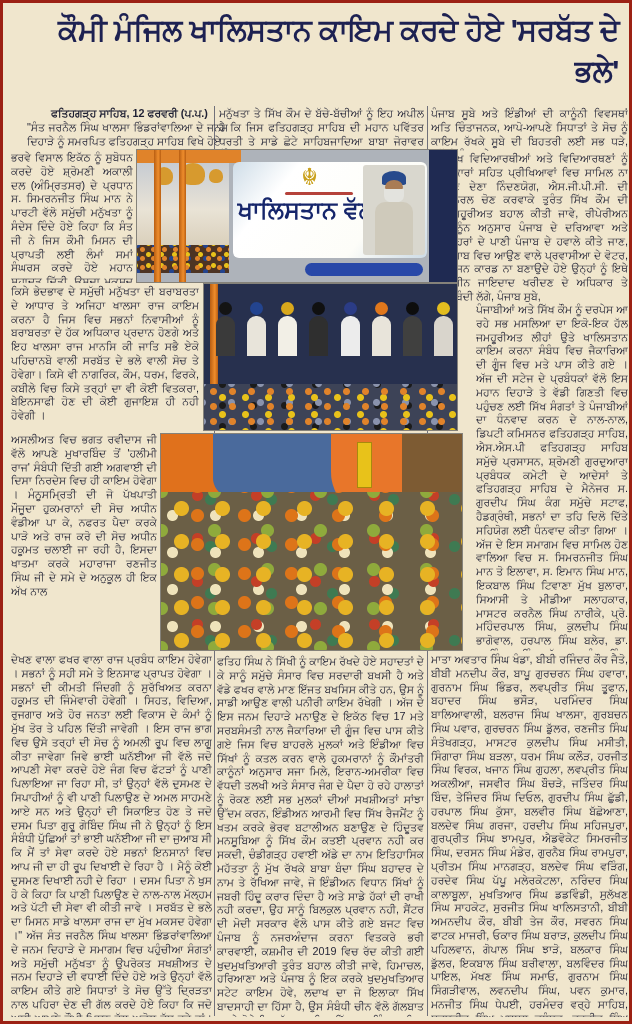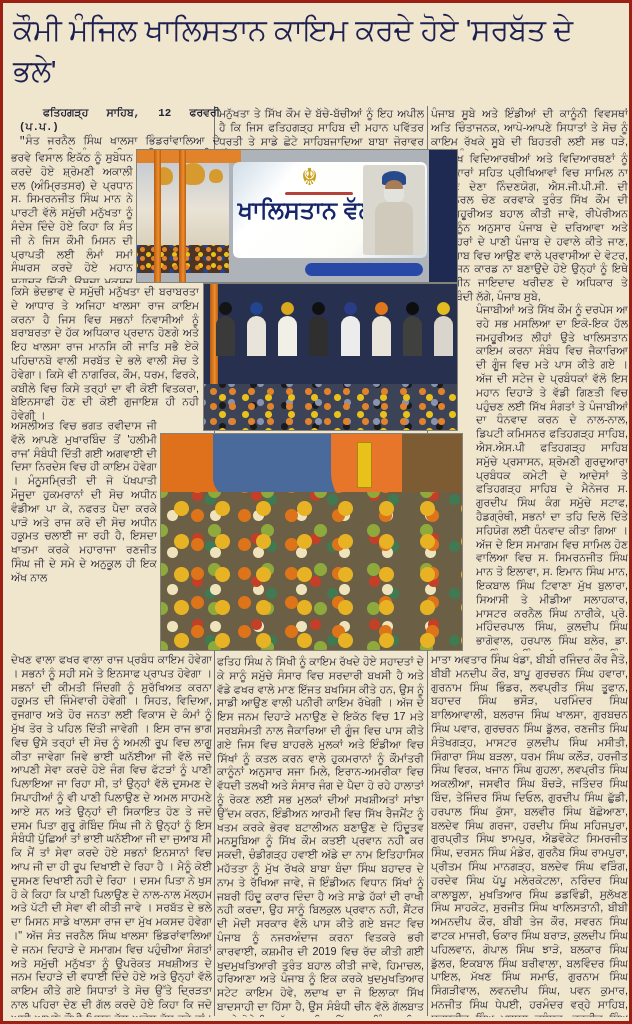--- a/index.html
+++ b/index.html
@@ -6,21 +6,21 @@
   .page{
     position:relative; width:632px; height:1024px; margin:0 auto;
     background:#f0e6cd;
     border:3px solid #9c2114;
     box-sizing:border-box;
     font-family:"Liberation Sans","DejaVu Sans",sans-serif;
     overflow:hidden;
   }
   .headline{
     position:absolute; top:6px; left:10px; width:606px;
-    text-align:left; font-weight:normal; color:#1d2152;
+    text-align:right; font-weight:bold; color:#1d2152;
     font-size:30px; line-height:41px; letter-spacing:-0.5px;
   }
   .vrule{ position:absolute; top:103px; height:910px; width:1px; background:#70707a; }
   .vrule.r1{ left:211px; }
   .vrule.r2{ left:424px; }
 
   .tb{
     position:absolute; overflow:hidden;
     font-size:10.8px; line-height:13.8px; color:#1f2033;
     text-align:justify;
@@ -103,27 +103,27 @@
 
 <div class="page">
 
   <div class="headline">
     <div>ਕੌਮੀ ਮੰਜਿਲ ਖਾਲਿਸਤਾਨ ਕਾਇਮ ਕਰਦੇ ਹੋਏ 'ਸਰਬੱਤ ਦੇ ਭਲੇ'</div>
   </div>
 
   <div class="vrule r1"></div>
   <div class="vrule r2"></div>
 
-  <div class="tb" style="left:16px;top:104px;width:201px;height:43px;font-family:Liberation Mono, monospace;">
+  <div class="tb" style="left:24px;top:104px;width:201px;height:43px;">
     <div class="dateline">ਫਤਿਹਗੜ੍ਹ ਸਾਹਿਬ, 12 ਫਰਵਰੀ (ਪ.ਪ.)</div>
     <span>"ਸੰਤ ਜਰਨੈਲ ਸਿੰਘ ਖਾਲਸਾ ਭਿੰਡਰਾਂਵਾਲਿਆ ਦੇ ਜਨਮ ਦਿਹਾੜੇ ਨੂੰ ਸਮਰਪਿਤ ਫਤਿਹਗੜ੍ਹ ਸਾਹਿਬ ਵਿਖੇ ਹੋਏ</span>
   </div>
   <div class="tb" style="left:8px;top:148px;width:122px;height:132px;">ਭਰਵੇ ਵਿਸਾਲ ਇਕੱਠ ਨੂੰ ਸੁਬੋਧਨ ਕਰਦੇ ਹੋਏ ਸ਼੍ਰੋਮਣੀ ਅਕਾਲੀ ਦਲ (ਅੰਮ੍ਰਿਤਸਰ) ਦੇ ਪ੍ਰਧਾਨ ਸ. ਸਿਮਰਨਜੀਤ ਸਿੰਘ ਮਾਨ ਨੇ ਪਾਰਟੀ ਵੱਲੋ ਸਮੁੱਚੀ ਮਨੁੱਖਤਾ ਨੂੰ ਸੰਦੇਸ ਦਿੰਦੇ ਹੋਏ ਕਿਹਾ ਕਿ ਸੰਤ ਜੀ ਨੇ ਜਿਸ ਕੌਮੀ ਮਿਸਨ ਦੀ ਪ੍ਰਾਪਤੀ ਲਈ ਲੰਮਾਂ ਸਮਾਂ ਸੰਘਰਸ ਕਰਦੇ ਹੋਏ ਮਹਾਨ ਸਹਾਦਤ ਦਿੱਤੀ, ਉਸਦਾ ਮਕਸਦ ਬਿਨਾਂ</div>
   <div class="tb" style="left:8px;top:282px;width:188px;height:146px;">ਕਿਸੇ ਭੇਦਭਾਵ ਦੇ ਸਮੁੱਚੀ ਮਨੁੱਖਤਾ ਦੀ ਬਰਾਬਰਤਾ ਦੇ ਆਧਾਰ ਤੇ ਅਜਿਹਾ ਖਾਲਸਾ ਰਾਜ ਕਾਇਮ ਕਰਨਾ ਹੈ ਜਿਸ ਵਿਚ ਸਭਨਾਂ ਨਿਵਾਸੀਆਂ ਨੂੰ ਬਰਾਬਰਤਾ ਦੇ ਹੱਕ ਅਧਿਕਾਰ ਪ੍ਰਦਾਨ ਹੋਣਗੇ ਅਤੇ ਇਹ ਖਾਲਸਾ ਰਾਜ ਮਾਨਸਿ ਕੀ ਜਾਤਿ ਸਭੈ ਏਕੋ ਪਹਿਚਾਨਬੋ ਵਾਲੀ ਸਰਬੱਤ ਦੇ ਭਲੇ ਵਾਲੀ ਸੋਚ ਤੇ ਹੋਵੇਗਾ। ਕਿਸੇ ਵੀ ਨਾਗਰਿਕ, ਕੌਮ, ਧਰਮ, ਫਿਰਕੇ, ਕਬੀਲੇ ਵਿਚ ਕਿਸੇ ਤਰ੍ਹਾਂ ਦਾ ਵੀ ਕੋਈ ਵਿਤਕਰਾ, ਬੇਇਨਸਾਫੀ ਹੋਣ ਦੀ ਕੋਈ ਗੁਜਾਇਸ਼ ਹੀ ਨਹੀ ਹੋਵੇਗੀ ।</div>
-  <div class="tb" style="left:8px;top:416px;width:146px;height:218px;">ਅਸਲੀਅਤ ਵਿਚ ਭਗਤ ਰਵੀਦਾਸ ਜੀ ਵੱਲੋ ਆਪਣੇ ਮੁਖਾਰਬਿੰਦ ਤੋਂ 'ਹਲੀਮੀ ਰਾਜ' ਸੰਬੰਧੀ ਦਿੱਤੀ ਗਈ ਅਗਵਾਈ ਦੀ ਦਿਸਾ ਨਿਰਦੇਸ ਵਿਚ ਹੀ ਕਾਇਮ ਹੋਵੇਗਾ । ਮੰਨੂਸਮ੍ਰਿਤੀ ਦੀ ਜੋ ਪੱਖਪਾਤੀ ਮੌਜੂਦਾ ਹੁਕਮਰਾਨਾਂ ਦੀ ਸੋਚ ਅਧੀਨ ਵੰਡੀਆ ਪਾ ਕੇ, ਨਫਰਤ ਪੈਦਾ ਕਰਕੇ ਪਾੜੋ ਅਤੇ ਰਾਜ ਕਰੋ ਦੀ ਸੋਚ ਅਧੀਨ ਹਕੂਮਤ ਚਲਾਈ ਜਾ ਰਹੀ ਹੈ, ਇਸਦਾ ਖਾਤਮਾ ਕਰਕੇ ਮਹਾਰਾਜਾ ਰਣਜੀਤ ਸਿੰਘ ਜੀ ਦੇ ਸਮੇ ਦੇ ਅਨੁਕੂਲ ਹੀ ਇਕ ਅੱਖ ਨਾਲ</div>
+  <div class="tb" style="left:8px;top:430px;width:146px;height:218px;">ਅਸਲੀਅਤ ਵਿਚ ਭਗਤ ਰਵੀਦਾਸ ਜੀ ਵੱਲੋ ਆਪਣੇ ਮੁਖਾਰਬਿੰਦ ਤੋਂ 'ਹਲੀਮੀ ਰਾਜ' ਸੰਬੰਧੀ ਦਿੱਤੀ ਗਈ ਅਗਵਾਈ ਦੀ ਦਿਸਾ ਨਿਰਦੇਸ ਵਿਚ ਹੀ ਕਾਇਮ ਹੋਵੇਗਾ । ਮੰਨੂਸਮ੍ਰਿਤੀ ਦੀ ਜੋ ਪੱਖਪਾਤੀ ਮੌਜੂਦਾ ਹੁਕਮਰਾਨਾਂ ਦੀ ਸੋਚ ਅਧੀਨ ਵੰਡੀਆ ਪਾ ਕੇ, ਨਫਰਤ ਪੈਦਾ ਕਰਕੇ ਪਾੜੋ ਅਤੇ ਰਾਜ ਕਰੋ ਦੀ ਸੋਚ ਅਧੀਨ ਹਕੂਮਤ ਚਲਾਈ ਜਾ ਰਹੀ ਹੈ, ਇਸਦਾ ਖਾਤਮਾ ਕਰਕੇ ਮਹਾਰਾਜਾ ਰਣਜੀਤ ਸਿੰਘ ਜੀ ਦੇ ਸਮੇ ਦੇ ਅਨੁਕੂਲ ਹੀ ਇਕ ਅੱਖ ਨਾਲ</div>
   <div class="tb" style="left:8px;top:650px;width:201px;height:364px;">ਦੇਖਣ ਵਾਲਾ ਫਖਰ ਵਾਲਾ ਰਾਜ ਪ੍ਰਬੰਧ ਕਾਇਮ ਹੋਵੇਗਾ । ਸਭਨਾਂ ਨੂੰ ਸਹੀ ਸਮੇ ਤੇ ਇਨਸਾਫ ਪ੍ਰਾਪਤ ਹੋਵੇਗਾ । ਸਭਨਾਂ ਦੀ ਕੀਮਤੀ ਜਿੰਦਗੀ ਨੂੰ ਸੁਰੱਖਿਅਤ ਕਰਨਾ ਹਕੂਮਤ ਦੀ ਜਿੰਮੇਵਾਰੀ ਹੋਵੇਗੀ । ਸਿਹਤ, ਵਿਦਿਆ, ਰੁਜਗਾਰ ਅਤੇ ਹੋਰ ਜਨਤਾ ਲਈ ਵਿਕਾਸ ਦੇ ਕੰਮਾਂ ਨੂੰ ਮੁੱਖ ਤੋਰ ਤੇ ਪਹਿਲ ਦਿੱਤੀ ਜਾਵੇਗੀ । ਇਸ ਰਾਜ ਭਾਗ ਵਿਚ ਉਸੇ ਤਰ੍ਹਾਂ ਦੀ ਸੋਚ ਨੂੰ ਅਮਲੀ ਰੂਪ ਵਿਚ ਲਾਗੂ ਕੀਤਾ ਜਾਵੇਗਾ ਜਿਵੇ ਭਾਈ ਘਨੱਈਆ ਜੀ ਵੱਲੋ ਜਦੋ ਆਪਣੀ ਸੇਵਾ ਕਰਦੇ ਹੋਏ ਜੰਗ ਵਿਚ ਫੱਟੜਾਂ ਨੂੰ ਪਾਣੀ ਪਿਲਾਇਆ ਜਾ ਰਿਹਾ ਸੀ, ਤਾਂ ਉਨ੍ਹਾਂ ਵੱਲੋ ਦੁਸਮਣ ਦੇ ਸਿਪਾਹੀਆਂ ਨੂੰ ਵੀ ਪਾਣੀ ਪਿਲਾਉਣ ਦੇ ਅਮਲ ਸਾਹਮਣੇ ਆਏ ਸਨ ਅਤੇ ਉਨ੍ਹਾਂ ਦੀ ਸਿਕਾਇਤ ਹੋਣ ਤੇ ਜਦੋ ਦਸਮ ਪਿਤਾ ਗੁਰੂ ਗੋਬਿੰਦ ਸਿੰਘ ਜੀ ਨੇ ਉਨ੍ਹਾਂ ਨੂੰ ਇਸ ਸੰਬੰਧੀ ਪੁੱਛਿਆਂ ਤਾਂ ਭਾਈ ਘਨੱਈਆ ਜੀ ਦਾ ਜੁਆਬ ਸੀ ਕਿ ਮੈਂ ਤਾਂ ਸੇਵਾ ਕਰਦੇ ਹੋਏ ਸਭਨਾਂ ਇਨਸਾਨਾਂ ਵਿਚ ਆਪ ਜੀ ਦਾ ਹੀ ਰੂਪ ਦਿਖਾਈ ਦੇ ਰਿਹਾ ਹੈ । ਮੈਨੂੰ ਕੋਈ ਦੁਸਮਣ ਦਿਖਾਈ ਨਹੀ ਦੇ ਰਿਹਾ । ਦਸਮ ਪਿਤਾ ਨੇ ਖੁਸ ਹੋ ਕੇ ਕਿਹਾ ਕਿ ਪਾਣੀ ਪਿਲਾਉਣ ਦੇ ਨਾਲ-ਨਾਲ ਮੱਲ੍ਹਮ ਅਤੇ ਪੱਟੀ ਦੀ ਸੇਵਾ ਵੀ ਕੀਤੀ ਜਾਵੇ । ਸਰਬੱਤ ਦੇ ਭਲੇ ਦਾ ਮਿਸਨ ਸਾਡੇ ਖਾਲਸਾ ਰਾਜ ਦਾ ਮੁੱਖ ਮਕਸਦ ਹੋਵੇਗਾ ।" ਅੱਜ ਸੰਤ ਜਰਨੈਲ ਸਿੰਘ ਖਾਲਸਾ ਭਿੰਡਰਾਂਵਾਲਿਆ ਦੇ ਜਨਮ ਦਿਹਾੜੇ ਦੇ ਸਮਾਗਮ ਵਿਚ ਪਹੁੰਚੀਆ ਸੰਗਤਾਂ ਅਤੇ ਸਮੁੱਚੀ ਮਨੁੱਖਤਾ ਨੂੰ ਉਪਰੋਕਤ ਸਖਸ਼ੀਅਤ ਦੇ ਜਨਮ ਦਿਹਾੜੇ ਦੀ ਵਧਾਈ ਦਿੰਦੇ ਹੋਏ ਅਤੇ ਉਨ੍ਹਾਂ ਵੱਲੋ ਕਾਇਮ ਕੀਤੇ ਗਏ ਸਿਧਾਤਾਂ ਤੇ ਸੋਚ ਉੱਤੇ ਦ੍ਰਿੜਤਾ ਨਾਲ ਪਹਿਰਾ ਦੇਣ ਦੀ ਗੱਲ ਕਰਦੇ ਹੋਏ ਕਿਹਾ ਕਿ ਜਦੋ ਅਸੀ ਆਪਣੇ ਕੌਮੀ ਮਿਸਨ ਵੱਲ ਅਡੋਲ ਵੱਧ ਰਹੇ ਹਾਂ। ਇਸ ਲਈ ਸਾਡੀ ਅੱਜ ਦੇ ਇਸ ਮਹਾਨ ਦਿਹਾੜੇ ਤੇ ਸਮੁੱਚੀ</div>
 
   <div class="tb" style="left:216px;top:104px;width:205px;height:44px;">ਮਨੁੱਖਤਾ ਤੇ ਸਿੱਖ ਕੌਮ ਦੇ ਬੱਚੇ-ਬੱਚੀਆਂ ਨੂੰ ਇਹ ਅਪੀਲ ਹੈ ਕਿ ਜਿਸ ਫਤਿਹਗੜ੍ਹ ਸਾਹਿਬ ਦੀ ਮਹਾਨ ਪਵਿੱਤਰ ਧਰਤੀ ਤੇ ਸਾਡੇ ਛੋਟੇ ਸਾਹਿਬਜਾਦਿਆ ਬਾਬਾ ਜੋਰਾਵਰ ਸਿੰਘ, ਬਾਬਾ</div>
   <div class="tb" style="left:214px;top:652px;width:207px;height:362px;">ਫਤਿਹ ਸਿੰਘ ਨੇ ਸਿੱਖੀ ਨੂੰ ਕਾਇਮ ਰੱਖਦੇ ਹੋਏ ਸਹਾਦਤਾਂ ਦੇ ਕੇ ਸਾਨੂੰ ਸਮੁੱਚੇ ਸੰਸਾਰ ਵਿਚ ਸਰਦਾਰੀ ਬਖਸੀ ਹੈ ਅਤੇ ਵੱਡੇ ਫਖਰ ਵਾਲੇ ਮਾਣ ਇੱਜਤ ਬਖਸਿਸ ਕੀਤੇ ਹਨ, ਉਸ ਨੂੰ ਸਾਡੀ ਆਉਣ ਵਾਲੀ ਪਨੀਰੀ ਕਾਇਮ ਰੱਖੇਗੀ । ਅੱਜ ਦੇ ਇਸ ਜਨਮ ਦਿਹਾੜੇ ਮਨਾਉਣ ਦੇ ਇਕੱਠ ਵਿਚ 17 ਮਤੇ ਸਰਬਸੰਮਤੀ ਨਾਲ ਜੈਕਾਰਿਆ ਦੀ ਗੂੰਜ ਵਿਚ ਪਾਸ ਕੀਤੇ ਗਏ ਜਿਸ ਵਿਚ ਬਾਹਰਲੇ ਮੁਲਕਾਂ ਅਤੇ ਇੰਡੀਆ ਵਿਚ ਸਿੱਖਾਂ ਨੂੰ ਕਤਲ ਕਰਨ ਵਾਲੇ ਹੁਕਮਰਾਨਾਂ ਨੂੰ ਕੌਮਾਂਤਰੀ ਕਾਨੂੰਨਾਂ ਅਨੁਸਾਰ ਸਜਾ ਮਿਲੇ, ਇਰਾਨ-ਅਮਰੀਕਾ ਵਿਚ ਵੱਧਦੀ ਤਲਖੀ ਅਤੇ ਸੰਸਾਰ ਜੰਗ ਦੇ ਪੈਦਾ ਹੋ ਰਹੇ ਹਾਲਾਤਾਂ ਨੂੰ ਰੋਕਣ ਲਈ ਸਭ ਮੁਲਕਾਂ ਦੀਆਂ ਸਖਸ਼ੀਅਤਾਂ ਸਾਂਝਾ ਉੱਦਮ ਕਰਨ, ਇੰਡੀਅਨ ਆਰਮੀ ਵਿਚ ਸਿੱਖ ਰੈਜਮੈਂਟ ਨੂੰ ਖਤਮ ਕਰਕੇ ਭੇਰਵ ਬਟਾਲੀਅਨ ਬਣਾਉਣ ਦੇ ਹਿੰਦੂਤਵ ਮਨਸੂਬਿਆ ਨੂੰ ਸਿੱਖ ਕੌਮ ਕਤਈ ਪ੍ਰਵਾਨ ਨਹੀ ਕਰ ਸਕਦੀ, ਚੰਡੀਗੜ੍ਹ ਹਵਾਈ ਅੱਡੇ ਦਾ ਨਾਮ ਇਤਿਹਾਸਿਕ ਮਹੱਤਤਾ ਨੂੰ ਮੁੱਖ ਰੱਖਕੇ ਬਾਬਾ ਬੰਦਾ ਸਿੰਘ ਬਹਾਦਰ ਦੇ ਨਾਮ ਤੇ ਰੱਖਿਆ ਜਾਵੇ, ਜੋ ਇੰਡੀਅਨ ਵਿਧਾਨ ਸਿੱਖਾਂ ਨੂੰ ਜਬਰੀ ਹਿੰਦੂ ਕਰਾਰ ਦਿੰਦਾ ਹੈ ਅਤੇ ਸਾਡੇ ਹੱਕਾਂ ਦੀ ਰਾਖੀ ਨਹੀ ਕਰਦਾ, ਉਹ ਸਾਨੂੰ ਬਿਲਕੁਲ ਪ੍ਰਵਾਨ ਨਹੀ, ਸੈਂਟਰ ਦੀ ਮੋਦੀ ਸਰਕਾਰ ਵੱਲੋ ਪਾਸ ਕੀਤੇ ਗਏ ਬਜਟ ਵਿਚ ਪੰਜਾਬ ਨੂੰ ਨਜਰਅੰਦਾਜ ਕਰਨਾ ਵਿਤਕਰੇ ਭਰੀ ਕਾਰਵਾਈ, ਕਸ਼ਮੀਰ ਦੀ 2019 ਵਿਚ ਰੱਦ ਕੀਤੀ ਗਈ ਖੁਦਮੁਖਤਿਆਰੀ ਤੁਰੰਤ ਬਹਾਲ ਕੀਤੀ ਜਾਵੇ, ਹਿਮਾਚਲ, ਹਰਿਆਣਾ ਅਤੇ ਪੰਜਾਬ ਨੂੰ ਇਕ ਕਰਕੇ ਖੁਦਮੁਖਤਿਆਰ ਸਟੇਟ ਕਾਇਮ ਹੋਵੇ, ਲਦਾਖ ਦਾ ਜੋ ਇਲਾਕਾ ਸਿੱਖ ਬਾਦਸਾਹੀ ਦਾ ਹਿੱਸਾ ਹੈ, ਉਸ ਸੰਬੰਧੀ ਚੀਨ ਵੱਲੋ ਗੱਲਬਾਤ ਕਰਦੇ ਹੋਏ ਇਸ ਗੱਲਬਾਤ ਵਿਚ ਸਿੱਖ ਨੁਮਾਇੰਦਾ ਸਾਮਿਲ ਕੀਤਾ ਜਾਵੇ, ਪੰਜਾਬ ਦੀ ਮਾਲੀ ਅਤੇ ਸਮਾਜਿਕ ਹਾਲਤ ਨੂੰ ਬਿਹਤਰ ਕਰਨ ਲਈ ਪੰਜਾਬ ਨਾਲ ਲੱਗਦੀਆਂ ਸਰਹੱਦਾਂ ਨੂੰ ਕੌਮਾਂਤਰੀ ਵਪਾਰ ਲਈ ਖੋਲ਼ਿਆ ਜਾਵੇ,</div>
 
   <div class="tb" style="left:428px;top:104px;width:197px;height:44px;">ਪੰਜਾਬ ਸੂਬੇ ਅਤੇ ਇੰਡੀਆਂ ਦੀ ਕਾਨੂੰਨੀ ਵਿਵਸਥਾਂ ਅਤਿ ਚਿੰਤਾਜਨਕ, ਆਪੋ-ਆਪਣੇ ਸਿਧਾਤਾਂ ਤੇ ਸੋਚ ਨੂੰ ਕਾਇਮ ਰੱਖਕੇ ਸੂਬੇ ਦੀ ਬਿਹਤਰੀ ਲਈ ਸਭ ਧੜੇ, ਸਮੁੱਚੀ ਪੰਥਕ ਏਕਤਾ ਕਰਨ,</div>
   <div class="tb" style="left:443px;top:149px;width:182px;height:150px;">ਸਿੱਖ ਵਿਦਿਆਰਥੀਆਂ ਅਤੇ ਵਿਦਿਆਰਥਣਾਂ ਨੂੰ ਕਕਾਰਾਂ ਸਹਿਤ ਪ੍ਰੀਖਿਆਵਾਂ ਵਿਚ ਸਾਮਿਲ ਨਾ ਹੋਣ ਦੇਣਾ ਨਿੰਦਣਯੋਗ, ਐਸ.ਜੀ.ਪੀ.ਸੀ. ਦੀ ਜਨਰਲ ਚੋਣ ਕਰਵਾਕੇ ਤੁਰੰਤ ਸਿੱਖ ਕੌਮ ਦੀ ਜਮਹੂਰੀਅਤ ਬਹਾਲ ਕੀਤੀ ਜਾਵੇ, ਰੀਪੇਰੀਅਨ ਕਾਨੂੰਨ ਅਨੁਸਾਰ ਪੰਜਾਬ ਦੇ ਦਰਿਆਵਾ ਅਤੇ ਨਹਿਰਾਂ ਦੇ ਪਾਣੀ ਪੰਜਾਬ ਦੇ ਹਵਾਲੇ ਕੀਤੇ ਜਾਣ, ਪੰਜਾਬ ਵਿਚ ਆਉਣ ਵਾਲੇ ਪ੍ਰਵਾਸੀਆ ਦੇ ਵੋਟਰ, ਰਾਸਨ ਕਾਰਡ ਨਾ ਬਣਾਉਦੇ ਹੋਏ ਉਨ੍ਹਾਂ ਨੂੰ ਇਥੇ ਜਮੀਨ ਜਾਇਦਾਦ ਖਰੀਦਣ ਦੇ ਅਧਿਕਾਰ ਤੇ ਪਾਬੰਦੀ ਲੱਗੇ, ਪੰਜਾਬ ਸੂਬੇ,</div>
   <div class="tb" style="left:473px;top:300px;width:152px;height:348px;">ਪੰਜਾਬੀਆਂ ਅਤੇ ਸਿੱਖ ਕੌਮ ਨੂੰ ਦਰਪੇਸ ਆ ਰਹੇ ਸਭ ਮਸਲਿਆ ਦਾ ਇਕੋ-ਇਕ ਹੱਲ ਜਮਹੂਰੀਅਤ ਲੀਹਾਂ ਉਤੇ ਖਾਲਿਸਤਾਨ ਕਾਇਮ ਕਰਨਾ ਸੰਬੰਧ ਵਿਚ ਜੈਕਾਰਿਆ ਦੀ ਗੂੰਜ ਵਿਚ ਮਤੇ ਪਾਸ ਕੀਤੇ ਗਏ । ਅੱਜ ਦੀ ਸਟੇਜ ਦੇ ਪ੍ਰਬੰਧਕਾਂ ਵੱਲੋ ਇਸ ਮਹਾਨ ਦਿਹਾੜੇ ਤੇ ਵੱਡੀ ਗਿਣਤੀ ਵਿਚ ਪਹੁੰਚਣ ਲਈ ਸਿੱਖ ਸੰਗਤਾਂ ਤੇ ਪੰਜਾਬੀਆਂ ਦਾ ਧੰਨਵਾਦ ਕਰਨ ਦੇ ਨਾਲ-ਨਾਲ, ਡਿਪਟੀ ਕਮਿਸਨਰ ਫਤਿਹਗੜ੍ਹ ਸਾਹਿਬ, ਐਸ.ਐਸ.ਪੀ ਫਤਿਹਗੜ੍ਹ ਸਾਹਿਬ ਸਮੁੱਚੇ ਪ੍ਰਸਾਸਨ, ਸ਼੍ਰੋਮਣੀ ਗੁਰਦੁਆਰਾ ਪ੍ਰਬੰਧਕ ਕਮੇਟੀ ਦੇ ਆਦੇਸਾਂ ਤੇ ਫਤਿਹਗੜ੍ਹ ਸਾਹਿਬ ਦੇ ਮੈਨੇਜਰ ਸ. ਗੁਰਦੀਪ ਸਿੰਘ ਕੰਗ ਸਮੁੱਚੇ ਸਟਾਫ, ਹੈਡਗ੍ਰੰਥੀ, ਸਭਨਾਂ ਦਾ ਤਹਿ ਦਿਲੋ ਦਿੱਤੇ ਸਹਿਯੋਗ ਲਈ ਧੰਨਵਾਦ ਕੀਤਾ ਗਿਆ । ਅੱਜ ਦੇ ਇਸ ਸਮਾਗਮ ਵਿਚ ਸਾਮਿਲ ਹੋਣ ਵਾਲਿਆ ਵਿਚ ਸ. ਸਿਮਰਨਜੀਤ ਸਿੰਘ ਮਾਨ ਤੋ ਇਲਾਵਾ, ਸ. ਇਮਾਨ ਸਿੰਘ ਮਾਨ, ਇਕਬਾਲ ਸਿੰਘ ਟਿਵਾਣਾ ਮੁੱਖ ਬੁਲਾਰਾ, ਸਿਆਸੀ ਤੇ ਮੀਡੀਆ ਸਲਾਹਕਾਰ, ਮਾਸਟਰ ਕਰਨੈਲ ਸਿੰਘ ਨਾਰੀਕੇ, ਪ੍ਰੋ. ਮਹਿੰਦਰਪਾਲ ਸਿੰਘ, ਕੁਲਦੀਪ ਸਿੰਘ ਭਾਗੋਵਾਲ, ਹਰਪਾਲ ਸਿੰਘ ਬਲੇਰ, ਡਾ. ਹਰਜਿੰਦਰ ਸਿੰਘ ਜੱਖੂ, ਗੁਰਜੰਟ ਸਿੰਘ ਕੱਟੂ, ਨਵਦੀਪ ਗੋਪੀ, ਹਰਭਜਨ ਸਿੰਘ ਕਸ਼ਮੀਰੀ, ਗੁਰਦੀਪ ਸਿੰਘ ਬਠਿੰਡਾ, ਪਰਮਜੀਤ ਸਿੰਘ ਮੰਡ, ਨਰਾਇਣ ਸਿੰਘ ਚੌੜਾ, ਰਣਜੀਤ ਸਿੰਘ ਦਮਦਮੀ ਟਕਸਾਲ, ਬੀਬੀ ਚਰਨਜੀਤ ਕੌਰ</div>
   <div class="tb" style="left:428px;top:650px;width:197px;height:364px;">ਮਾਤਾ ਅਵਤਾਰ ਸਿੰਘ ਖੰਡਾ, ਬੀਬੀ ਰਜਿੰਦਰ ਕੌਰ ਜੈਤੋ, ਬੀਬੀ ਮਨਦੀਪ ਕੌਰ, ਬਾਪੂ ਗੁਰਚਰਨ ਸਿੰਘ ਹਵਾਰਾ, ਗੁਰਨਾਮ ਸਿੰਘ ਭਿੰਡਰ, ਲਵਪ੍ਰੀਤ ਸਿੰਘ ਤੂਫਾਨ, ਬਹਾਦਰ ਸਿੰਘ ਭਸੌੜ, ਪਰਮਿੰਦਰ ਸਿੰਘ ਬਾਲਿਆਵਾਲੀ, ਬਲਰਾਜ ਸਿੰਘ ਖਾਲਸਾ, ਗੁਰਬਚਨ ਸਿੰਘ ਪਵਾਰ, ਗੁਰਚਰਨ ਸਿੰਘ ਡੁੱਲਰ, ਰਣਜੀਤ ਸਿੰਘ ਸੰਤੋਖਗੜ੍ਹ, ਮਾਸਟਰ ਕੁਲਦੀਪ ਸਿੰਘ ਮਸੀਤੀ, ਸਿੰਗਾਰਾ ਸਿੰਘ ਬੜਲਾ, ਧਰਮ ਸਿੰਘ ਕਲੌੜ, ਹਰਜੀਤ ਸਿੰਘ ਵਿਰਕ, ਖਜਾਨ ਸਿੰਘ ਗੁਹਲਾ, ਲਵਪ੍ਰੀਤ ਸਿੰਘ ਅਕਲੀਆ, ਜਸਵੀਰ ਸਿੰਘ ਬੌਚੜੇ, ਜਤਿੰਦਰ ਸਿੰਘ ਬਿੰਦ, ਤੇਜਿੰਦਰ ਸਿੰਘ ਦਿਓਲ, ਗੁਰਦੀਪ ਸਿੰਘ ਛੁੱਡੀ, ਹਰਪਾਲ ਸਿੰਘ ਕੁੱਸਾ, ਬਲਵੀਰ ਸਿੰਘ ਬੱਛੋਆਣਾ, ਬਲਦੇਵ ਸਿੰਘ ਗਰਜਾ, ਹਰਦੀਪ ਸਿੰਘ ਸਹਿਜਪੁਰਾ, ਗੁਰਪ੍ਰੀਤ ਸਿੰਘ ਝਾਮਪੁਰ, ਐਡਵੋਕੇਟ ਸਿਮਰਜੀਤ ਸਿੰਘ, ਦਰਸਨ ਸਿੰਘ ਮੰਡੇਰ, ਗੁਰਨੈਬ ਸਿੰਘ ਰਾਮਪੁਰਾ, ਪ੍ਰੀਤਮ ਸਿੰਘ ਮਾਨਗੜ੍ਹ, ਬਲਦੇਵ ਸਿੰਘ ਵੜਿੰਗ, ਹਰਦੇਵ ਸਿੰਘ ਪੱਪੂ ਮਲੇਰਕੋਟਲਾ, ਨਰਿੰਦਰ ਸਿੰਘ ਕਾਲਾਬੂਲਾ, ਮੁਖਤਿਆਰ ਸਿੰਘ ਡਡਵਿੰਡੀ, ਸੁਲੱਖਣ ਸਿੰਘ ਸਾਹਕੋਟ, ਸੁਰਜੀਤ ਸਿੰਘ ਖਾਲਿਸਤਾਨੀ, ਬੀਬੀ ਅਮਨਦੀਪ ਕੌਰ, ਬੀਬੀ ਤੇਜ ਕੌਰ, ਸਵਰਨ ਸਿੰਘ ਫਾਟਕ ਮਾਜਰੀ, ਓਕਾਰ ਸਿੰਘ ਬਰਾੜ, ਕੁਲਦੀਪ ਸਿੰਘ ਪਹਿਲਵਾਨ, ਗੋਪਾਲ ਸਿੰਘ ਝਾੜੋ, ਬਲਕਾਰ ਸਿੰਘ ਡੁੱਲਰ, ਇਕਬਾਲ ਸਿੰਘ ਬਰੀਵਾਲਾ, ਬਲਵਿੰਦਰ ਸਿੰਘ ਪਾਇਲ, ਮੱਖਣ ਸਿੰਘ ਸਮਾਓ, ਗੁਰਨਾਮ ਸਿੰਘ ਸਿੰਗੜੀਵਾਲ, ਲਵਨਦੀਪ ਸਿੰਘ, ਪਵਨ ਕੁਮਾਰ, ਮਨਜੀਤ ਸਿੰਘ ਧੇਪਈ, ਹਰਮੰਦਰ ਵਰ੍ਹੇ ਸਾਹਿਬ, ਸਰਬਜੀਤ ਸਿੰਘ ਖਾਲਸਾ ਜਲੰਧਰ, ਹਰਜੀਤ ਸਿੰਘ ਮੀਆਪੁਰ, ਦਰਸਨ ਸਿੰਘ ਸੰਧੂ ਅਮਰੀਕਾ, ਕਮਲਜੀਤ ਸਿੰਘ ਲੋਗੀਆ ਅਮਰੀਕਾ, ਮੁਖਤਿਆਰ ਸਿੰਘ ਟੋਡਰਵਾਲ, ਆਦਿ ਵੱਡੀ ਗਿਣਤੀ ਵਿਚ ਆਗੂ ਸਾਮਿਲ ਸਨ ।</div>
 

